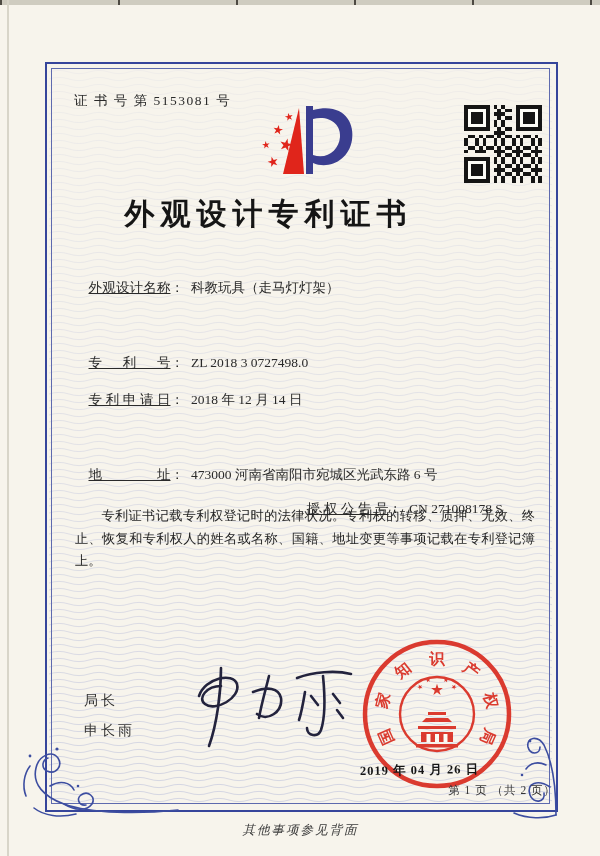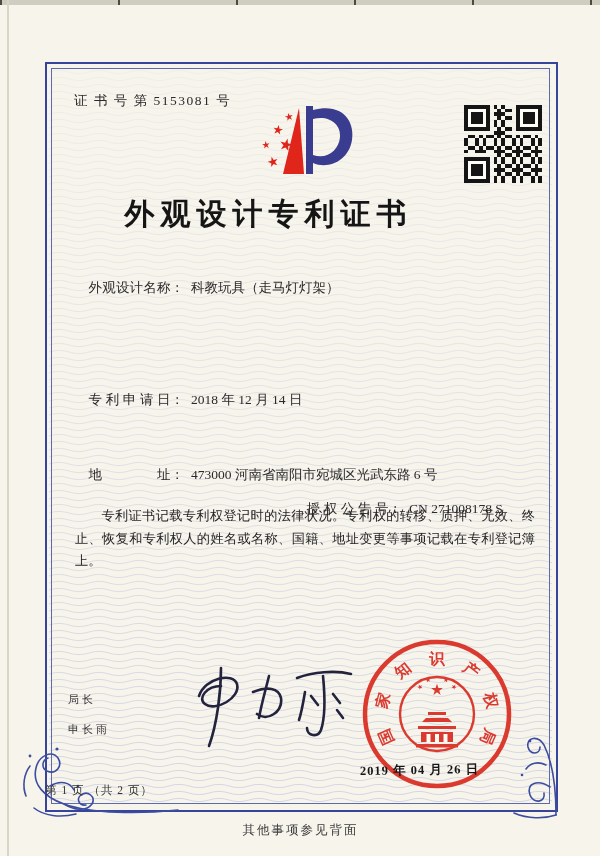--- a/index.html
+++ b/index.html
@@ -10,36 +10,36 @@
   .scan-left{position:absolute;left:7px;top:0;bottom:0;width:2px;background:#d8d5c9;}
   .frame{position:absolute;left:45px;top:62px;width:509px;height:746px;border:2px solid #36459b;}
   .frame-inner{position:absolute;left:51px;top:68px;width:497px;height:734px;border:1px solid #5e6aae;}
   .waves-svg{position:absolute;left:49px;top:66px;width:503px;height:740px;}
   .cert-no{position:absolute;left:74px;top:92px;font-size:13.5px;letter-spacing:1.5px;color:#2a2a2a;}
   .logo-svg{position:absolute;left:255px;top:100px;width:105px;height:88px;}
   .qr-svg{position:absolute;left:464px;top:105px;width:78px;height:78px;}
   .title{position:absolute;left:45px;width:447px;top:194px;text-align:center;
         font-size:30px;font-weight:700;letter-spacing:6px;color:#151515;}
   .field{position:absolute;left:75px;font-size:13.5px;color:#2a2a2a;white-space:pre;}
-  .flabel{display:inline-block;width:82px;text-align:justify;text-align-last:justify;vertical-align:bottom;}
+  .flabel{display:inline-block;width:82px;text-align:justify;text-align-last:justify;vertical-align:bottom;text-decoration:underline;}
   .fcolon{margin-right:7px;}
   .grant2{position:absolute;left:293px;}
   .paras{position:absolute;left:75px;top:505px;width:460px;font-size:13.2px;line-height:1.72;
         text-align:justify;color:#242424;}
   .paras p{margin:0;text-indent:2em;}
-  .signer{position:absolute;left:68px;font-family:Liberation Sans, sans-serif;
-        font-size:11px;letter-spacing:3px;color:#333;}
+  .signer{position:absolute;left:84px;font-family:Liberation Sans, sans-serif;
+        font-size:14px;letter-spacing:3px;color:#333;}
   .sig-svg{position:absolute;left:185px;top:662px;width:175px;height:95px;}
   .seal-svg{position:absolute;left:352px;top:634px;width:170px;height:165px;opacity:.9;}
   .seal-date{position:absolute;left:360px;top:762px;font-size:12.5px;font-weight:600;
         letter-spacing:1px;color:#151515;transform:rotate(-1deg);}
-  .page-info{position:absolute;left:45px;width:511px;top:783px;text-align:left;
+  .page-info{position:absolute;left:45px;width:511px;top:783px;text-align:right;
         font-size:11.5px;letter-spacing:1px;color:#333;}
   .back-note{position:absolute;left:45px;width:511px;top:822px;text-align:center;
-        font-size:12.5px;letter-spacing:2px;color:#3a3a3a;}
+        font-size:12.5px;letter-spacing:2px;color:#3a3a3a;font-style:italic;}
   .flourish-left{position:absolute;left:20px;top:742px;width:160px;height:78px;}
   .flourish-right{position:absolute;left:500px;top:735px;width:62px;height:85px;}
   svg{display:block;}
 </style>
 </head>
 <body>
 
 <div class="page">
 
   <div class="scan-top"></div>
@@ -312,20 +312,23 @@
       <rect x="0" y="14" width="7" height="7" fill="#151515"></rect>
       <rect x="1" y="15" width="5" height="5" fill="#fdfdf8"></rect>
       <rect x="2" y="16" width="3" height="3" fill="#151515"></rect>
     </svg>
 
   <div class="title">外观设计专利证书</div>
 
   <div class="field" style="top:263px">
     <span class="flabel">外观设计名称</span><span class="fcolon">：</span><span>科教玩具（走马灯灯架）</span>
   </div>
+  <div class="field" style="top:338px">
+    <span class="flabel">专利号</span><span class="fcolon">：</span><span>ZL 2018 3 0727498.0</span>
+  </div>
   <div class="field" style="top:375px">
     <span class="flabel">专利申请日</span><span class="fcolon">：</span><span>2018 年 12 月 14 日</span>
   </div>
   <div class="field" style="top:450px">
     <span class="flabel">地址</span><span class="fcolon">：</span><span>473000 河南省南阳市宛城区光武东路 6 号</span>
   </div>
   <div class="field grant2" style="top:484px">
     <span class="flabel">授权公告号</span><span class="fcolon">：</span><span>CN 271008178 S</span>
   </div>
 

